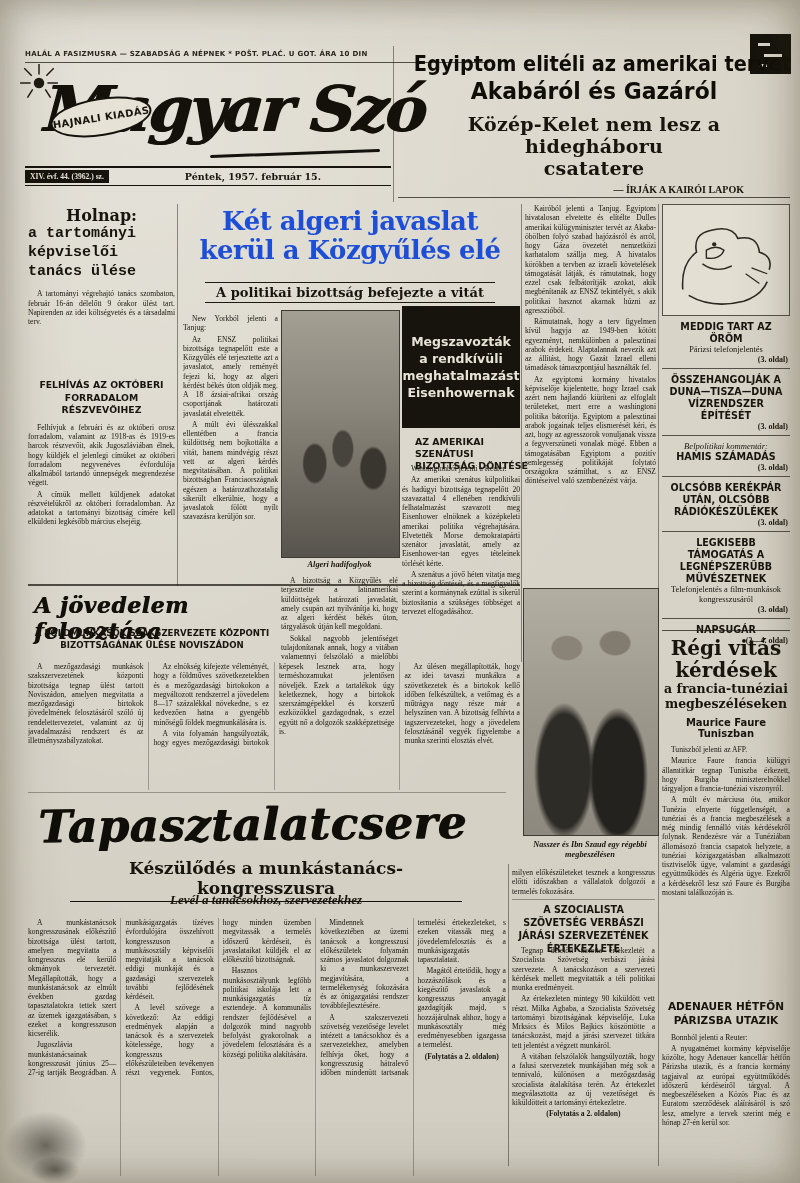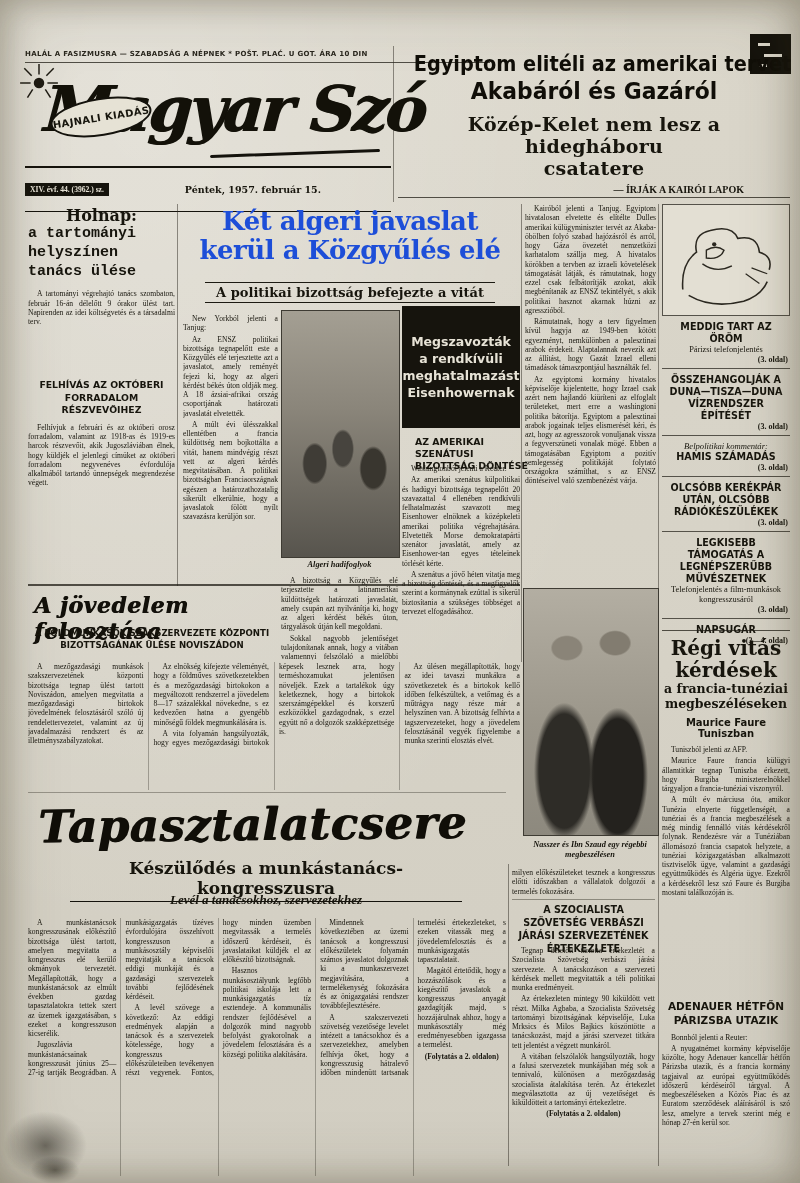--- a/index.html
+++ b/index.html
@@ -20,21 +20,21 @@
   .para.cont{font-weight:bold;text-indent:0;text-align:center;}
   .b{font-weight:normal;}
   
   .slogan{font-family:"DejaVu Sans",sans-serif;font-weight:700;font-size:7px;letter-spacing:.3px;white-space:nowrap;color:#2a271e;}
   .logo{font-family:"DejaVu Serif",serif;font-style:italic;font-weight:700;font-size:63px;letter-spacing:-3px;
         transform:skewX(-4deg);color:#131109;white-space:nowrap;text-shadow:1.2px 0 0 #131109;z-index:2;}
   .badge{width:98px;height:34px;border:2.5px solid #14120c;border-radius:50%;background:#e6e2d5;
          display:flex;align-items:center;justify-content:center;font-family:"DejaVu Sans",sans-serif;
          font-weight:700;font-size:10px;letter-spacing:.4px;transform:rotate(-9deg);z-index:3;}
   .swash{height:3px;background:#14120c;border-radius:2px;transform:rotate(-2deg);}
-  .dateline{border-top:2px solid #15130c;border-bottom:1px solid #15130c;padding:15px 0;display:flex;align-items:center;gap:6px;}
+  .dateline{border-top:2px solid #15130c;border-bottom:1px solid #15130c;padding:2px 0;display:flex;align-items:center;gap:6px;}
   .issue-box{background:#15130c;color:#e8e4d7;font-size:7.6px;font-weight:700;padding:2px 5px;white-space:nowrap;}
   .date-text{flex:1;text-align:center;font-weight:700;font-size:9.5px;font-family:"DejaVu Serif",serif;}
   .corner-stamp{background:#14120c;}
   .corner-stamp i{display:block;background:#ddd9cc;position:absolute;}
   
   .lead-t{font-family:"DejaVu Sans",sans-serif;font-weight:700;color:#100e08;text-align:center;white-space:nowrap;}
   .lead-t1{font-size:21px;transform:scaleX(.92);}
   .lead-t2{font-size:23px;transform:scaleX(.95);margin-top:2px;}
   .lead-s{font-family:"DejaVu Serif",serif;font-weight:700;font-size:19px;text-align:center;letter-spacing:.2px;line-height:1.15;}
   .lead-by{font-size:10px;font-weight:700;text-align:right;padding-right:46px;margin-top:4px;}
@@ -133,28 +133,29 @@
 <div class="hrule" style="left:398px;top:197px;width:392px;"></div>
 <div class="abs t" style="left:525px;top:204px;width:131px;height:380px;">
     <p class="para">Kairóból jelenti a Tanjug. Egyiptom hivatalosan elvetette és elítélte Dulles amerikai külügyminiszter tervét az Akaba-öbölben folyó szabad hajózásról és arról, hogy Gáza övezetét nemzetközi karhatalom szállja meg. A hivatalos körökben a tervben az izraeli követelések támogatását látják, és rámutatnak, hogy ezzel csak felbátorítják azokat, akik megbénítanák az ENSZ tekintélyét, s akik politikai hasznot akarnak húzni az agresszióból.</p>
     <p class="para">Rámutatnak, hogy a terv figyelmen kívül hagyja az 1949-ben kötött egyezményt, nemkülönben a palesztinai arabok érdekeit. Alaptalannak nevezik azt az állítást, hogy Gazát Izrael elleni támadások támaszpontjául használták fel.</p>
     <p class="para">Az egyiptomi kormány hivatalos képviselője kijelentette, hogy Izrael csak azért nem hajlandó kiüríteni az elfoglalt területeket, mert erre a washingtoni politika bátorítja. Egyiptom a palesztinai arabok jogainak teljes elismerését kéri, és azt, hogy az agresszorok vonuljanak vissza a fegyverszüneti vonalak mögé. Ebben a támogatásában Egyiptom a pozitív semlegesség politikáját folytató országokra számíthat, s az ENSZ döntéseivel való szembenézést várja.</p>
   </div>
 
 <div class="abs" style="left:28px;top:206px;width:147px;">
   <div class="hol-h1">Holnap:</div>
   <div class="hol-h2">a tartományi</div>
-  <div class="hol-h2">helyszínen</div>
+  <div class="hol-h2">képviselői</div>
   <div class="hol-h2">tanács ülése</div>
   <div class="t" style="margin-top:8px;height:84px;">
       <p class="para">A tartományi végrehajtó tanács szombaton, február 16-án délelőtt 9 órakor ülést tart. Napirenden az idei költségvetés és a társadalmi terv.</p>
     </div>
   <div class="appeal-h" style="margin-top:6px;">FELHÍVÁS AZ OKTÓBERI FORRADALOM RÉSZVEVŐIHEZ</div>
   <div class="t" style="margin-top:6px;height:168px;">
       <p class="para">Felhívjuk a februári és az októberi orosz forradalom, valamint az 1918-as és 1919-es harcok részvevőit, akik Jugoszláviában élnek, hogy küldjék el jelenlegi címüket az októberi forradalom negyvenéves évfordulója alkalmából tartandó ünnepségek megrendezése végett.</p>
+      <p class="para">A címük mellett küldjenek adatokat részvételükről az októberi forradalomban. Az adatokat a tartományi bizottság címére kell elküldeni legkésőbb március elsejéig.</p>
     </div>
 </div>
 <div class="vrule" style="left:177px;top:204px;height:382px;"></div>
 
 <div class="abs" style="left:183px;top:207px;width:334px;">
   <div class="alg-h">Két algeri javaslat</div>
   <div class="alg-h">kerül a Közgyűlés elé</div>
 </div>
 <div class="abs alg-deck" style="left:205px;top:282px;width:290px;">A politikai bizottság befejezte a vitát</div>
 <div class="abs t" style="left:183px;top:314px;width:95px;height:270px;">

